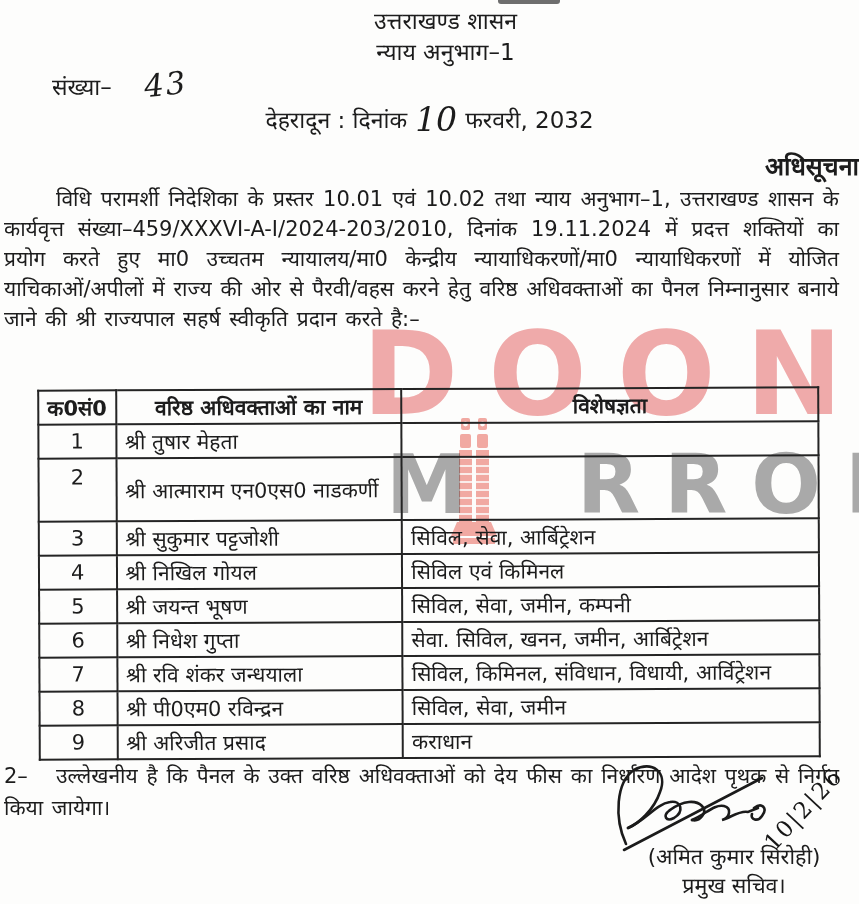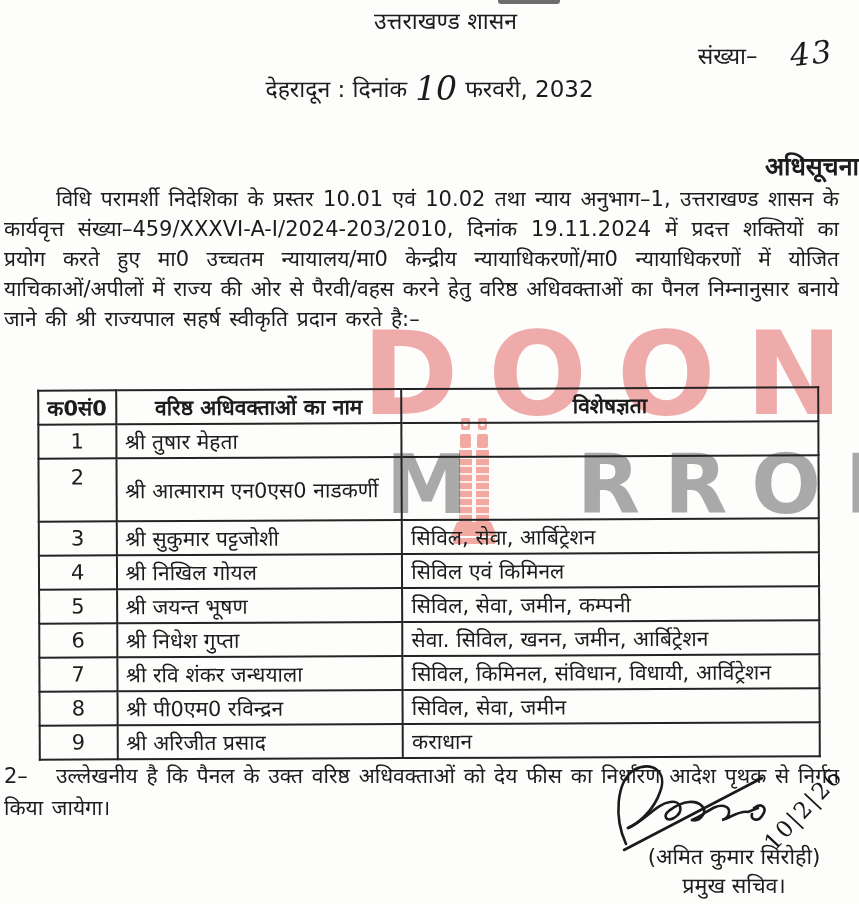--- a/index.html
+++ b/index.html
@@ -13,21 +13,21 @@
     overflow:hidden;
   }
   .page { position:absolute; inset:0; }
 
   .top-smudge { position:absolute; left:498px; top:0; width:62px; height:4px;
     background:#4a4a4a; border-radius:0 0 3px 3px; opacity:.8; }
 
   
   .hdr { position:absolute; top:6px; left:0; width:100%; text-align:center; }
   .hdr-line { font-size:23px; line-height:31px; font-weight:500;padding-left:32px; }
-  .num-line { display:flex; justify-content:flex-end; align-items:baseline; gap:14px;
+  .num-line { display:flex; justify-content:flex-start; align-items:baseline; gap:14px;
     padding-left:52px; line-height:33px; }
   .num-label { font-size:23px; }
   .hand { font-family:"DejaVu Serif","Liberation Serif",serif; font-style:italic; }
   .hand-43 { font-size:31px; font-weight:500; transform:rotate(-6deg);
     display:inline-block; margin:0 26px 0 18px; letter-spacing:2px; }
   .num-rest { font-family:"Liberation Serif","DejaVu Serif",serif; font-weight:bold;
     font-size:23px; letter-spacing:.5px; }
   .date-line { display:flex; justify-content:center; align-items:center; gap:8px;
     line-height:32px; font-size:23px; }
   .hand-10 { font-size:33px; font-weight:500; }
@@ -115,20 +115,21 @@
         <line x1="25" y1="82" x2="38" y2="82"></line>
       <line x1="25" y1="90" x2="38" y2="90"></line>
         <line x1="25" y1="98" x2="38" y2="98"></line>
       <circle cx="14.5" cy="8" r="2.4" fill="#fff" stroke="none"></circle>
       <circle cx="31.5" cy="8" r="2.4" fill="#fff" stroke="none"></circle>
     </g>
   </svg>
 
   <div class="hdr">
     <div class="hdr-line">उत्तराखण्ड शासन</div>
+    <div class="hdr-line">न्याय अनुभाग–1</div>
     <div class="num-line">
       <span class="num-label">संख्या–</span>
         <span class="hand hand-43">43</span>
     </div>
     <div class="date-line">
       <span>देहरादून : दिनांक</span>
       <span class="hand hand-10">10</span>
       <span>फरवरी, 2032</span>
     </div>
   </div>

